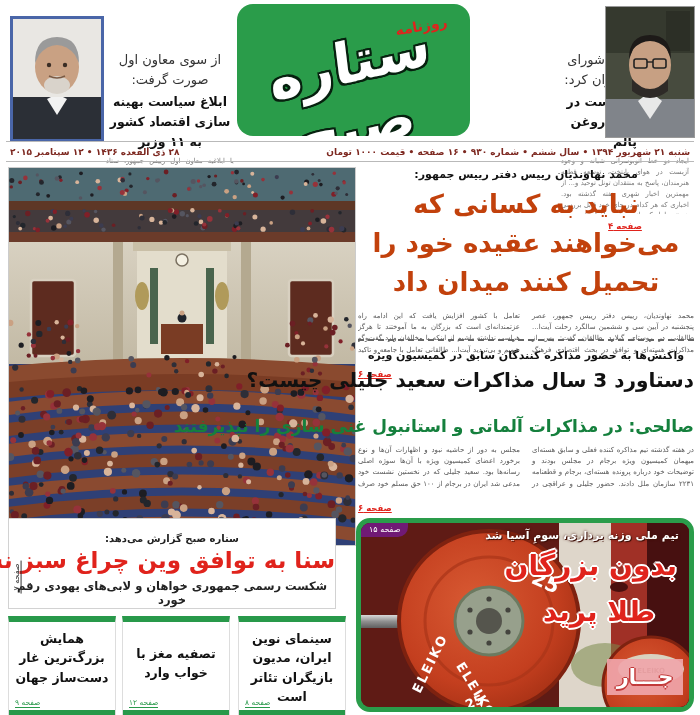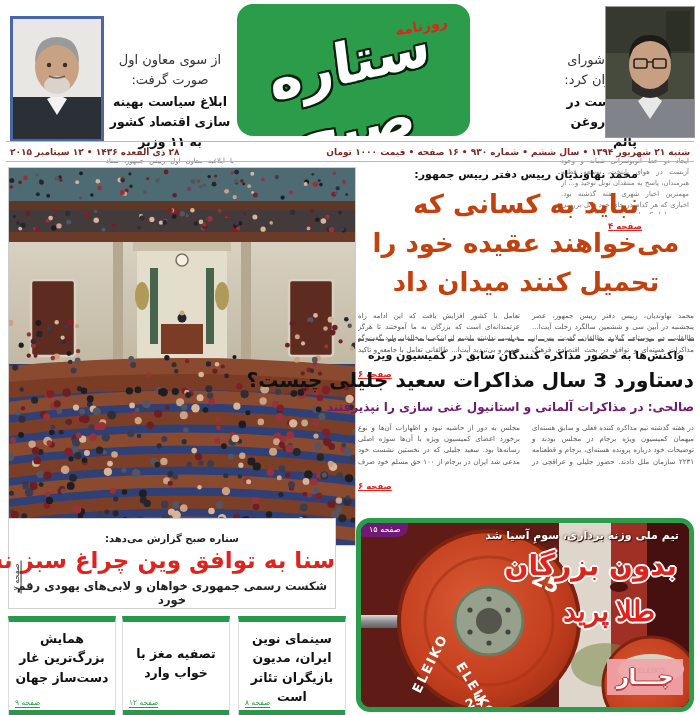--- a/index.html
+++ b/index.html
@@ -36,33 +36,33 @@
   #caption-box .red-h{font-size:23px;font-weight:bold;color:#e0231c;white-space:nowrap;margin-top:3px;}
   #caption-box .sub{font-size:11.5px;font-weight:bold;color:#222;margin-top:6px;}
   #caption-page{position:absolute;left:-9px;bottom:26px;transform:rotate(-90deg);font-size:8px;color:#333;border-bottom:1px solid #333;padding:0 3px;}
   
   .article{position:absolute;left:358px;width:336px;text-align:center;}
   #article1{top:168px;}
   #article2{top:349px;}
   .art-kicker{font-size:11px;font-weight:bold;color:#111;}
   #article1 .art-h{font-size:26px;font-weight:bold;color:#c2410c;line-height:1.5;margin-top:4px;}
   #article2 .art-h{font-size:20px;font-weight:bold;color:#111;white-space:nowrap;margin-top:6px;}
-  .art-sub{font-size:12px;font-weight:bold;color:#701a75;margin-top:8px;white-space:nowrap;}
+  .art-sub{font-size:17px;font-weight:bold;color:#15803d;margin-top:24px;white-space:nowrap;}
   .art-body{column-count:2;column-gap:12px;font-size:7px;color:#555;text-align:justify;line-height:1.6;margin-top:9px;height:54px;overflow:hidden;}
   .art-page{display:block;text-align:left;margin-top:4px;}
   #dashes{position:absolute;left:358px;top:339px;width:336px;border-top:2px dashed #666;}
   
   #sports{position:absolute;left:356px;top:518px;width:328px;height:184px;border:5px solid #2a9c4a;border-radius:14px;overflow:hidden;background:#5f1b15;}
   #sports-tab{position:absolute;top:0;left:0;background:#701a75;color:#fff;font-size:8px;padding:2px 8px 3px;border-radius:0 0 10px 0;z-index:3;}
   #sports-kicker{position:absolute;top:6px;right:10px;color:#fff;font-size:11px;font-weight:bold;z-index:2;
     text-shadow:0 0 3px #401008,1px 1px 0 #401008;}
   .sports-h{position:absolute;color:#e0231c;font-weight:bold;z-index:2;white-space:nowrap;
     text-shadow:-2px 0 #fff,2px 0 #fff,0 -2px #fff,0 2px #fff,-1px -1px #fff,1px 1px #fff,-1px 1px #fff,1px -1px #fff;}
   #sports-h1{top:26px;right:12px;font-size:28px;}
-  #sports-h2{top:72px;right:34px;font-size:28px;font-family:Liberation Serif, serif;}
+  #sports-h2{top:72px;right:34px;font-size:28px;}
   #sports-ad{position:absolute;right:6px;bottom:12px;width:76px;height:36px;background:rgba(240,165,170,.92);
     display:flex;align-items:center;justify-content:center;z-index:2;font-size:21px;font-weight:bold;color:#fff;
     text-shadow:-1.5px 0 #c23a3a,1.5px 0 #c23a3a,0 -1.5px #c23a3a,0 1.5px #c23a3a;}
   
   .bbox{position:absolute;top:616px;height:95px;width:106px;background:#fff;border:1px solid #ddd;border-top:6px solid #28994a;text-align:center;}
   .bbox .bbar{position:absolute;bottom:0;left:0;right:0;height:7px;background:#28994a;}
   .bbox .btxt{font-size:12.5px;font-weight:bold;color:#111;line-height:1.55;padding:7px 4px 0;}
   .bbox .bpage{position:absolute;bottom:9px;left:6px;font-size:7.5px;color:#28994a;border-bottom:1px solid #28994a;}
   #bbox-0{left:238px;}
   #bbox-1{left:122px;}

